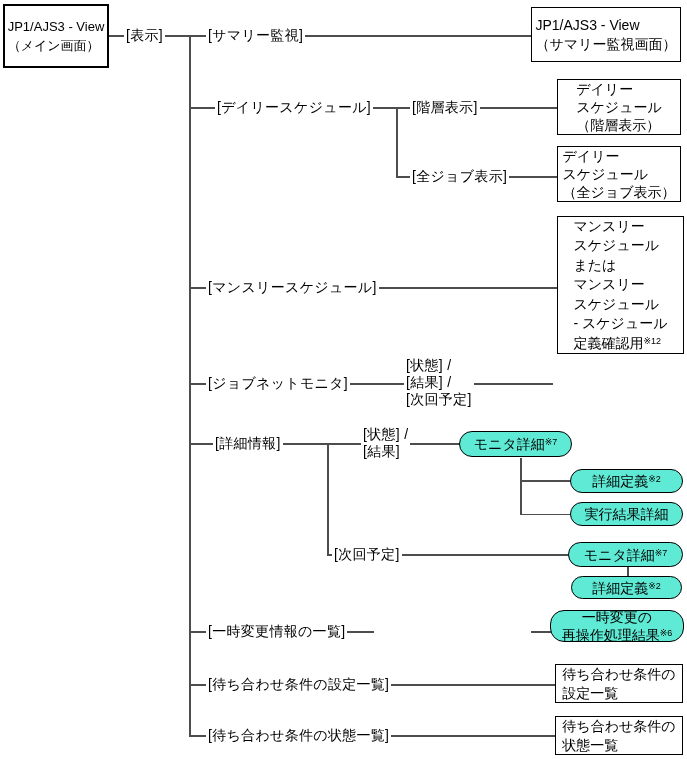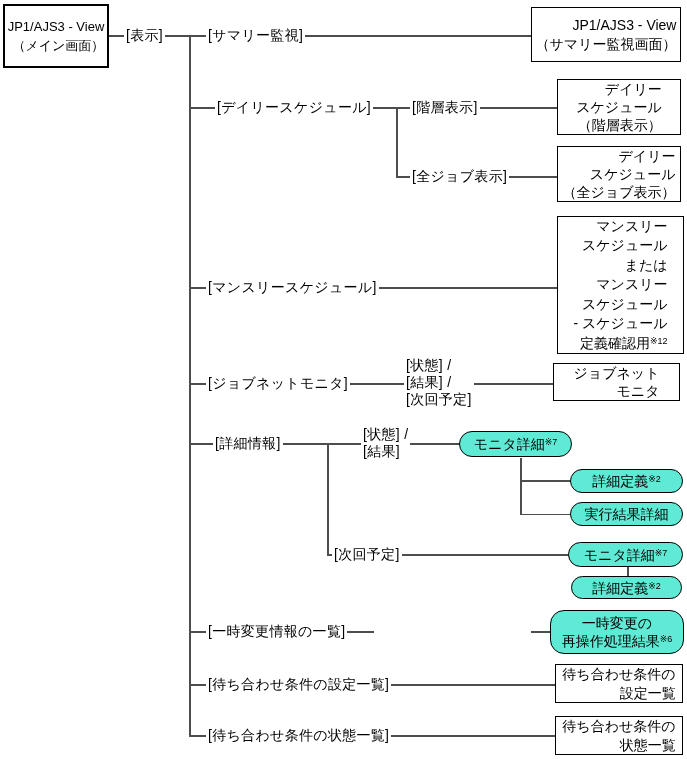--- a/index.html
+++ b/index.html
@@ -6,21 +6,21 @@
   .stage{
     position:relative;width:687px;height:759px;background:#fff;overflow:hidden;
     font-family:"Liberation Sans","DejaVu Sans",sans-serif;color:#000;
   }
   .hl,.vl{position:absolute;background:#4d4d4d;}
   .hl{height:1.5px;}
   .vl{width:1.5px;}
   .box{
     position:absolute;border:1.4px solid #000;background:#fff;
     display:flex;align-items:center;justify-content:center;
-    text-align:right;font-size:14px;line-height:18px;white-space:pre-line;
+    text-align:left;font-size:14px;line-height:18px;white-space:pre-line;
     box-sizing:border-box;
   }
   .box.root{border-width:2px;font-size:13px;line-height:19px;}
   .box.lh19{line-height:19px;}
   .box.monthly{line-height:19.4px;}
   .stadium{
     position:absolute;border:1.4px solid #000;border-radius:14px;background:#5eead4;
     display:flex;align-items:center;justify-content:center;
     text-align:center;font-size:14px;line-height:18px;white-space:pre-line;
     box-sizing:border-box;
@@ -96,24 +96,20 @@
   </div>
   <div class="box monthly" style="left:557px;top:216px;width:127px;height:138px;">
     <div class="t"><span>マンスリー
 スケジュール
 または
 マンスリー
 スケジュール
 - スケジュール
 定義確認用</span><span class="sup">※12</span></div>
   </div>
-  <div class="box" style="left:553px;top:363px;width:127px;height:38px;">
-    <div class="t">ジョブネット
-モニタ</div>
-  </div>
   <div class="box lh19" style="left:555px;top:664px;width:128px;height:39px;">
     <div class="t">待ち合わせ条件の
 設定一覧</div>
   </div>
   <div class="box lh19" style="left:555px;top:716px;width:128px;height:39px;">
     <div class="t">待ち合わせ条件の
 状態一覧</div>
   </div>
 
   <div class="stadium" style="left:459px;top:431px;width:113px;height:26px;">
@@ -124,18 +120,18 @@
   </div>
   <div class="stadium" style="left:570px;top:502px;width:113px;height:24px;text-align:right;">
     <div class="t">実行結果詳細</div>
   </div>
   <div class="stadium" style="left:568px;top:542px;width:115px;height:25px;">
     <div class="t"><span>モニタ詳細</span><span class="sup">※7</span></div>
   </div>
   <div class="stadium" style="left:571px;top:576px;width:111px;height:23px;">
     <div class="t"><span>詳細定義</span><span class="sup">※2</span></div>
   </div>
-  <div class="stadium" style="left:550px;top:610px;width:134px;height:44px;">
+  <div class="stadium" style="left:550px;top:610px;width:134px;height:32px;">
     <div class="t"><span>一時変更の
 再操作処理結果</span><span class="sup">※6</span></div>
   </div>
 
 </div>
 
 </body></html>

